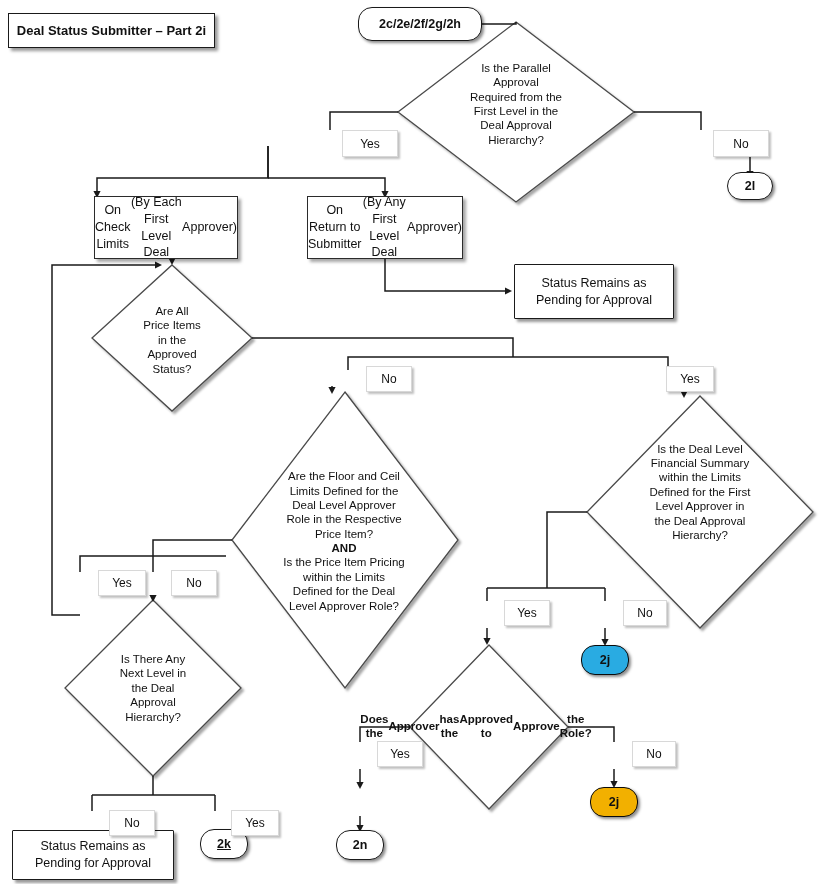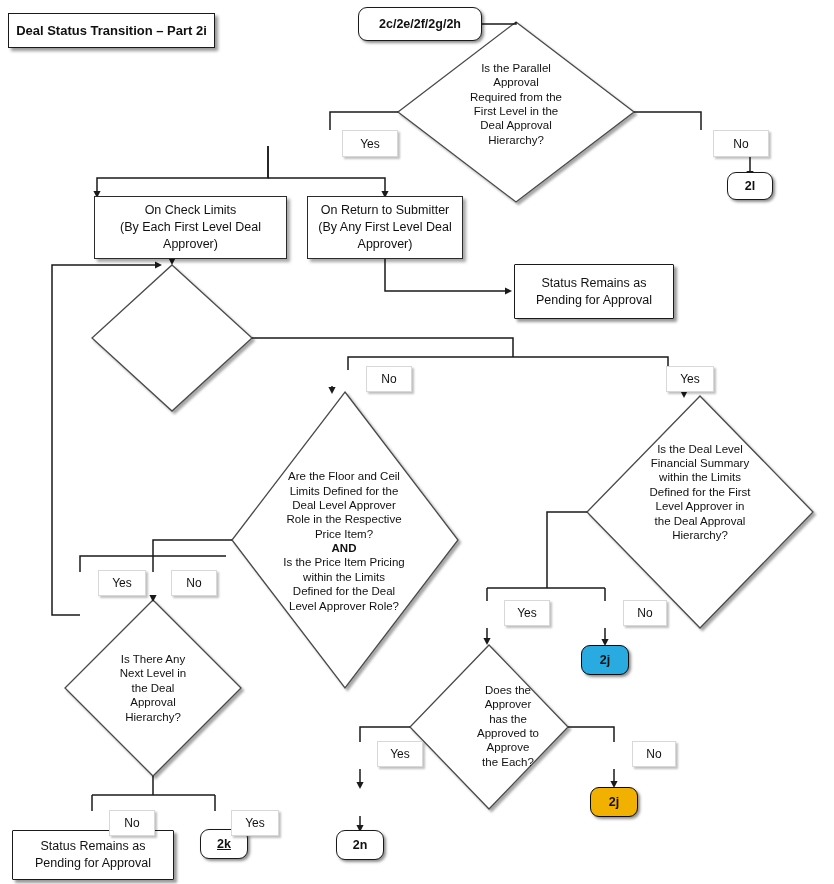--- a/index.html
+++ b/index.html
@@ -1,21 +1,21 @@
 <!DOCTYPE html>
 <html><head>
 <meta charset="utf-8">
 <style>
   html,body{margin:0;padding:0;background:#ffffff;}
   #root{position:relative;width:834px;height:884px;background:#ffffff;
         font-family:"Liberation Sans",sans-serif;overflow:hidden;}
   svg.layer{position:absolute;left:0;top:0;width:834px;height:884px;}
   .node{position:absolute;box-sizing:border-box;display:flex;align-items:center;
         justify-content:center;text-align:center;color:#111;}
-  .terminator{border:1.6px solid #1a1a1a;border-radius:9px;background:#fff;
+  .terminator{border:1.6px solid #1a1a1a;border-radius:14px;background:#fff;
         box-shadow:2px 2px 3px rgba(0,0,0,0.45);font-weight:bold;font-size:12.5px;}
   .rounded{border:1.6px solid #1a1a1a;border-radius:1px;background:#fff;
         box-shadow:3px 3px 3px rgba(0,0,0,0.4);font-size:12.5px;line-height:1.35;}
   .rect{border:1.4px solid #2b2b2b;background:#fff;
         box-shadow:3px 3px 3px rgba(0,0,0,0.35);font-size:12.5px;line-height:1.35;}
   .titlebox{border:1.6px solid #1a1a1a;background:#fff;
         box-shadow:3px 3px 3px rgba(0,0,0,0.4);font-size:13px;font-weight:600;}
   .edgelabel{position:absolute;box-sizing:border-box;background:#fff;
         border:1px solid #d8d8d8;box-shadow:2px 2px 2px rgba(0,0,0,0.25);
         display:flex;align-items:center;justify-content:center;font-size:12px;
@@ -99,38 +99,38 @@
       <path d="M410,727 L360,727 L360,742"></path>
       <path d="M360,769 L360,787" marker-end="url(#arrow)"></path>
       <path d="M360,816 L360,830" marker-end="url(#arrow)"></path>
 
       <path d="M568,727 L614,727 L614,742"></path>
       <path d="M614,769 L614,786" marker-end="url(#arrow)"></path>
     </g>
   </svg>
 
   <div class="node titlebox" style="left:8px;top:13px;width:207px;height:35px;">
-    <span>Deal Status Transition – Part 2i</span>
+    <span>Deal Status Submitter – Part 2i</span>
   </div>
 
   <div class="node terminator" style="left:358px;top:7px;width:124px;height:34px;">
     <span>2c/2e/2f/2g/2h</span>
   </div>
 
   <div class="node terminator" style="left:727px;top:172px;width:46px;height:28px;">
     <span>2l</span>
   </div>
 
-  <div class="node rect" style="left:94px;top:196px;width:193px;height:63px;flex-direction:column;">
+  <div class="node rect" style="left:94px;top:196px;width:144px;height:63px;flex-direction:row;">
     <span>On Check Limits</span>
     <span>(By Each First Level Deal</span>
     <span>Approver)</span>
   </div>
 
-  <div class="node rect" style="left:307px;top:196px;width:156px;height:63px;flex-direction:column;">
+  <div class="node rect" style="left:307px;top:196px;width:156px;height:63px;flex-direction:row;">
     <span>On Return to Submitter</span>
     <span>(By Any First Level Deal</span>
     <span>Approver)</span>
   </div>
 
   <div class="node rounded" style="left:514px;top:264px;width:160px;height:55px;flex-direction:column;">
     <span>Status Remains as</span>
     <span>Pending for Approval</span>
   </div>
 
@@ -158,20 +158,27 @@
 
   <div class="diamond-text" style="left:424px;top:52px;width:184px;height:104px;flex-direction:column;">
     <span>Is the Parallel</span>
     <span>Approval</span>
     <span>Required from the</span>
     <span>First Level in the</span>
     <span>Deal Approval</span>
     <span>Hierarchy?</span>
   </div>
 
+  <div class="diamond-text" style="left:112px;top:296px;width:120px;height:88px;flex-direction:column;">
+    <span>Are All</span>
+    <span>Price Items</span>
+    <span>in the</span>
+    <span>Approved</span>
+    <span>Status?</span>
+  </div>
 
   <div class="diamond-text" style="left:228px;top:452px;width:232px;height:178px;flex-direction:column;">
     <span>Are the Floor and Ceil</span>
     <span>Limits Defined for the</span>
     <span>Deal Level Approver</span>
     <span>Role in the Respective</span>
     <span>Price Item?</span>
     <span style="font-weight:bold;">AND</span>
     <span>Is the Price Item Pricing</span>
     <span>within the Limits</span>
@@ -190,27 +197,27 @@
   </div>
 
   <div class="diamond-text" style="left:81px;top:644px;width:144px;height:88px;flex-direction:column;">
     <span>Is There Any</span>
     <span>Next Level in</span>
     <span>the Deal</span>
     <span>Approval</span>
     <span>Hierarchy?</span>
   </div>
 
-  <div class="diamond-text" style="left:454px;top:673px;width:108px;height:106px;flex-direction:column;">
+  <div class="diamond-text" style="left:422px;top:673px;width:108px;height:106px;flex-direction:row;font-weight:bold;">
     <span>Does the</span>
     <span>Approver</span>
     <span>has the</span>
     <span>Approved to</span>
     <span>Approve</span>
-    <span>the Each?</span>
+    <span>the Role?</span>
   </div>
 
   <div class="edgelabel" style="left:302px;top:130px;width:56px;height:27px;">
     <span>Yes</span>
   </div>
 
   <div class="edgelabel" style="left:673px;top:130px;width:56px;height:27px;">
     <span>No</span>
   </div>
 

